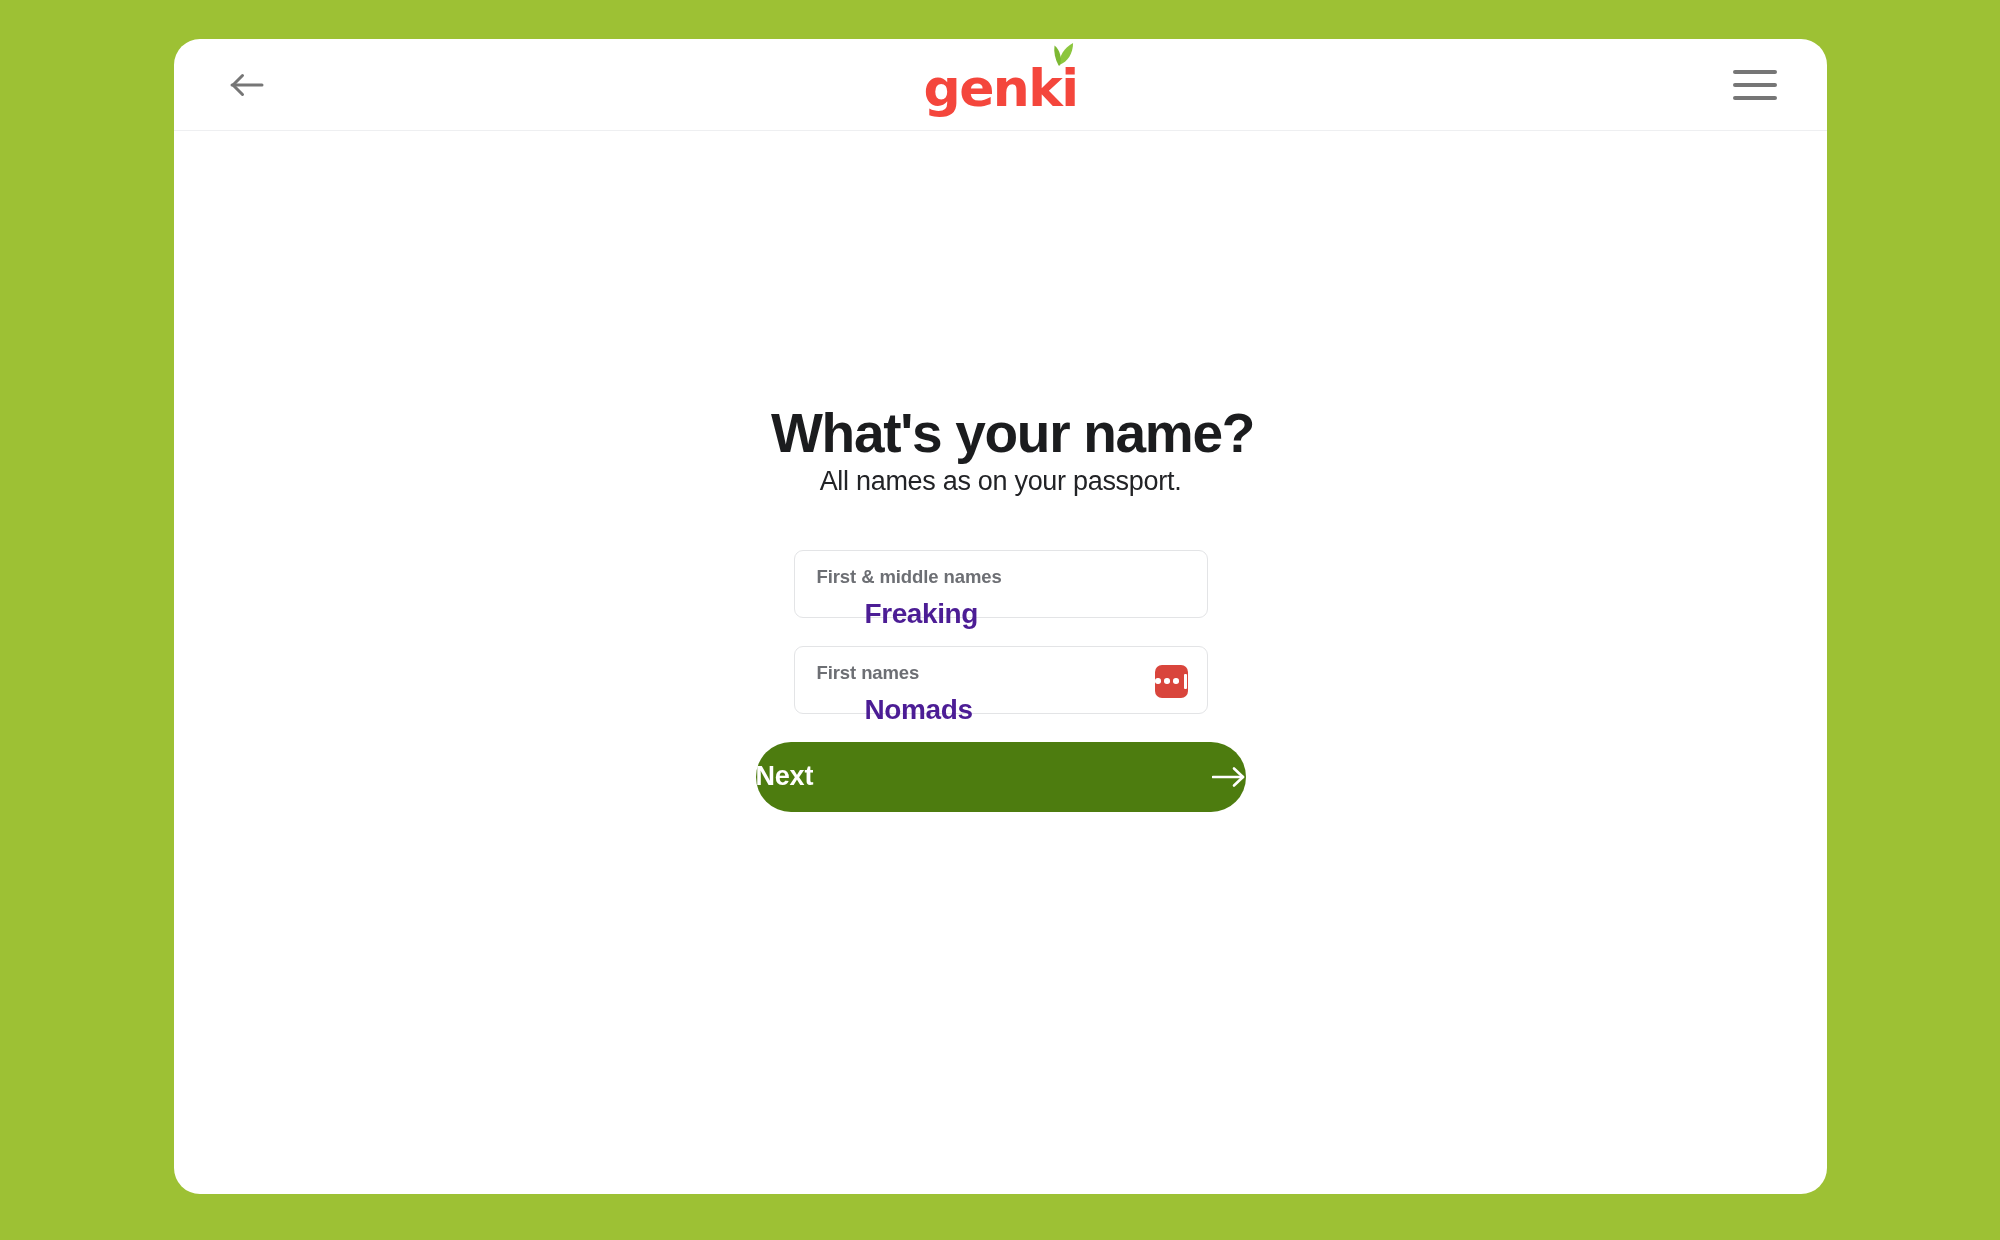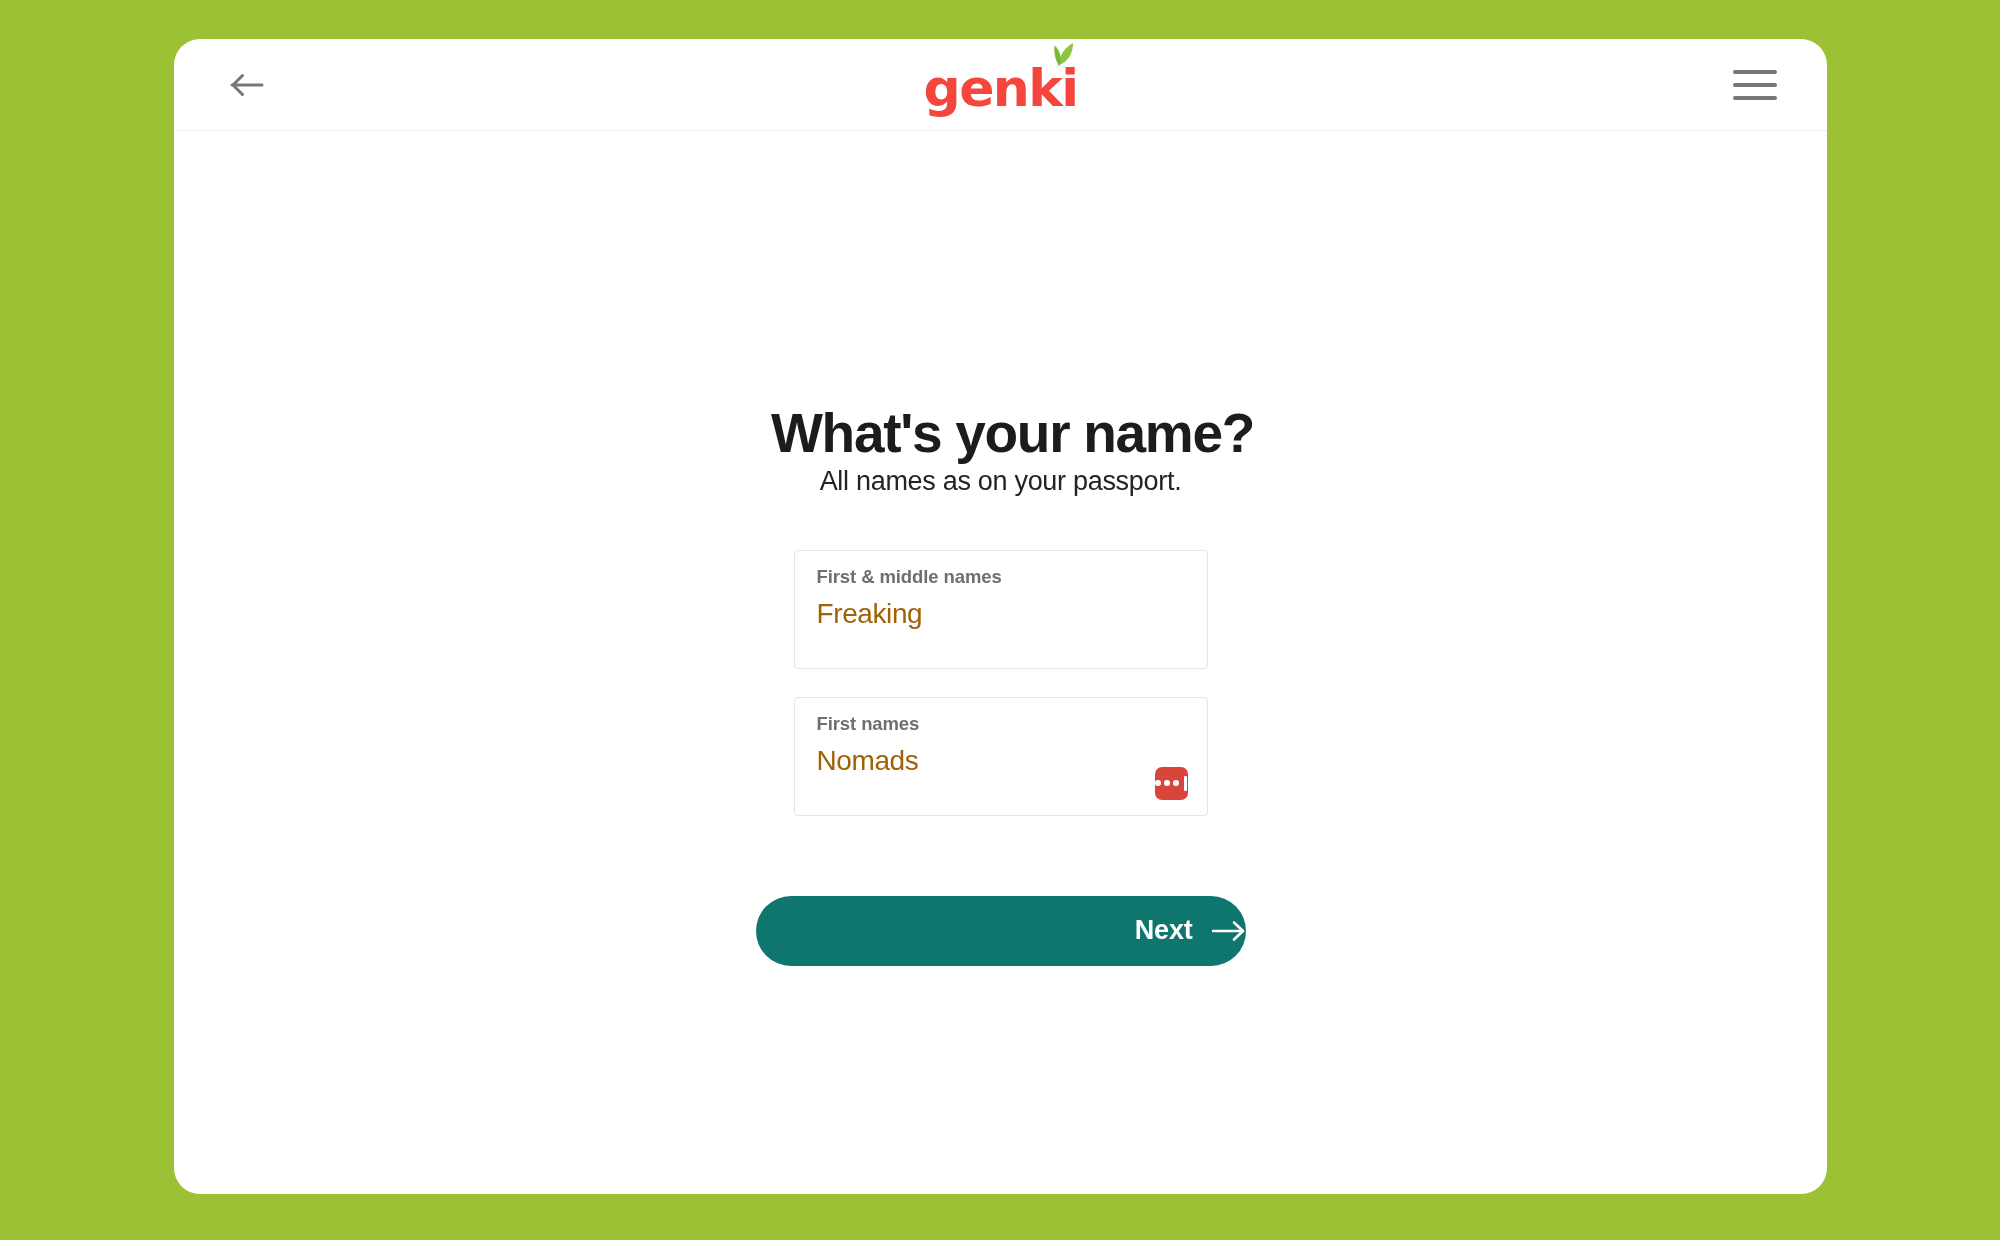--- a/index.html
+++ b/index.html
@@ -162,47 +162,48 @@
     margin-top: 53px;
     width: 414px;
     display: flex;
     flex-direction: column;
     gap: 28px;
   }
 
   .field {
     position: relative;
     width: 414px;
-    height: 119px;
+    height: 68px;
     border: 1.6px solid #e3e4e6;
-    border-radius: 4px;
+    border-radius: 9px;
     background: #ffffff;
     padding: 17px 28px 0 22px;
     cursor: text;
   }
 
   .field-label {
     display: block;
     font-size: 18.5px;
     font-weight: 700;
     color: #6d6f74;
     letter-spacing: -0.1px;
     line-height: 1;
   }
 
   .field-value {
     display: block;
     margin-top: 12px;
     font-size: 28px;
-    font-weight: 400;
-    color: #a16207;
+    font-weight: 700;
+    color: #4c1d95;
     letter-spacing: -0.4px;
     line-height: 1.15;
     white-space: nowrap;
     overflow: hidden;
+    margin-left: 48px;
   }
 
   
   .lastpass-badge {
     position: absolute;
     right: 19px;
     bottom: 15px;
     width: 33px;
     height: 33px;
     border-radius: 7px;
@@ -222,34 +223,34 @@
   .lp-cursor {
     width: 2.5px;
     height: 15px;
     background: #ffffff;
     margin-left: 2px;
     border-radius: 1px;
   }
 
   
   .next-btn {
-    margin-top: 80px;
+    margin-top: 28px;
     width: 490px;
     height: 70px;
     border: none;
     border-radius: 36px;
-    background: #0f766e;
+    background: #4d7c0f;
     color: #ffffff;
     font-family: "Liberation Sans", sans-serif;
     font-size: 27px;
     font-weight: 700;
     letter-spacing: -0.2px;
     display: flex;
     align-items: center;
-    justify-content: flex-end;
+    justify-content: space-between;
     gap: 19px;
     cursor: pointer;
   }
   .next-btn svg { display: block; }
 </style>
 </head>
 <body>
 
 <div class="viewport">
 

